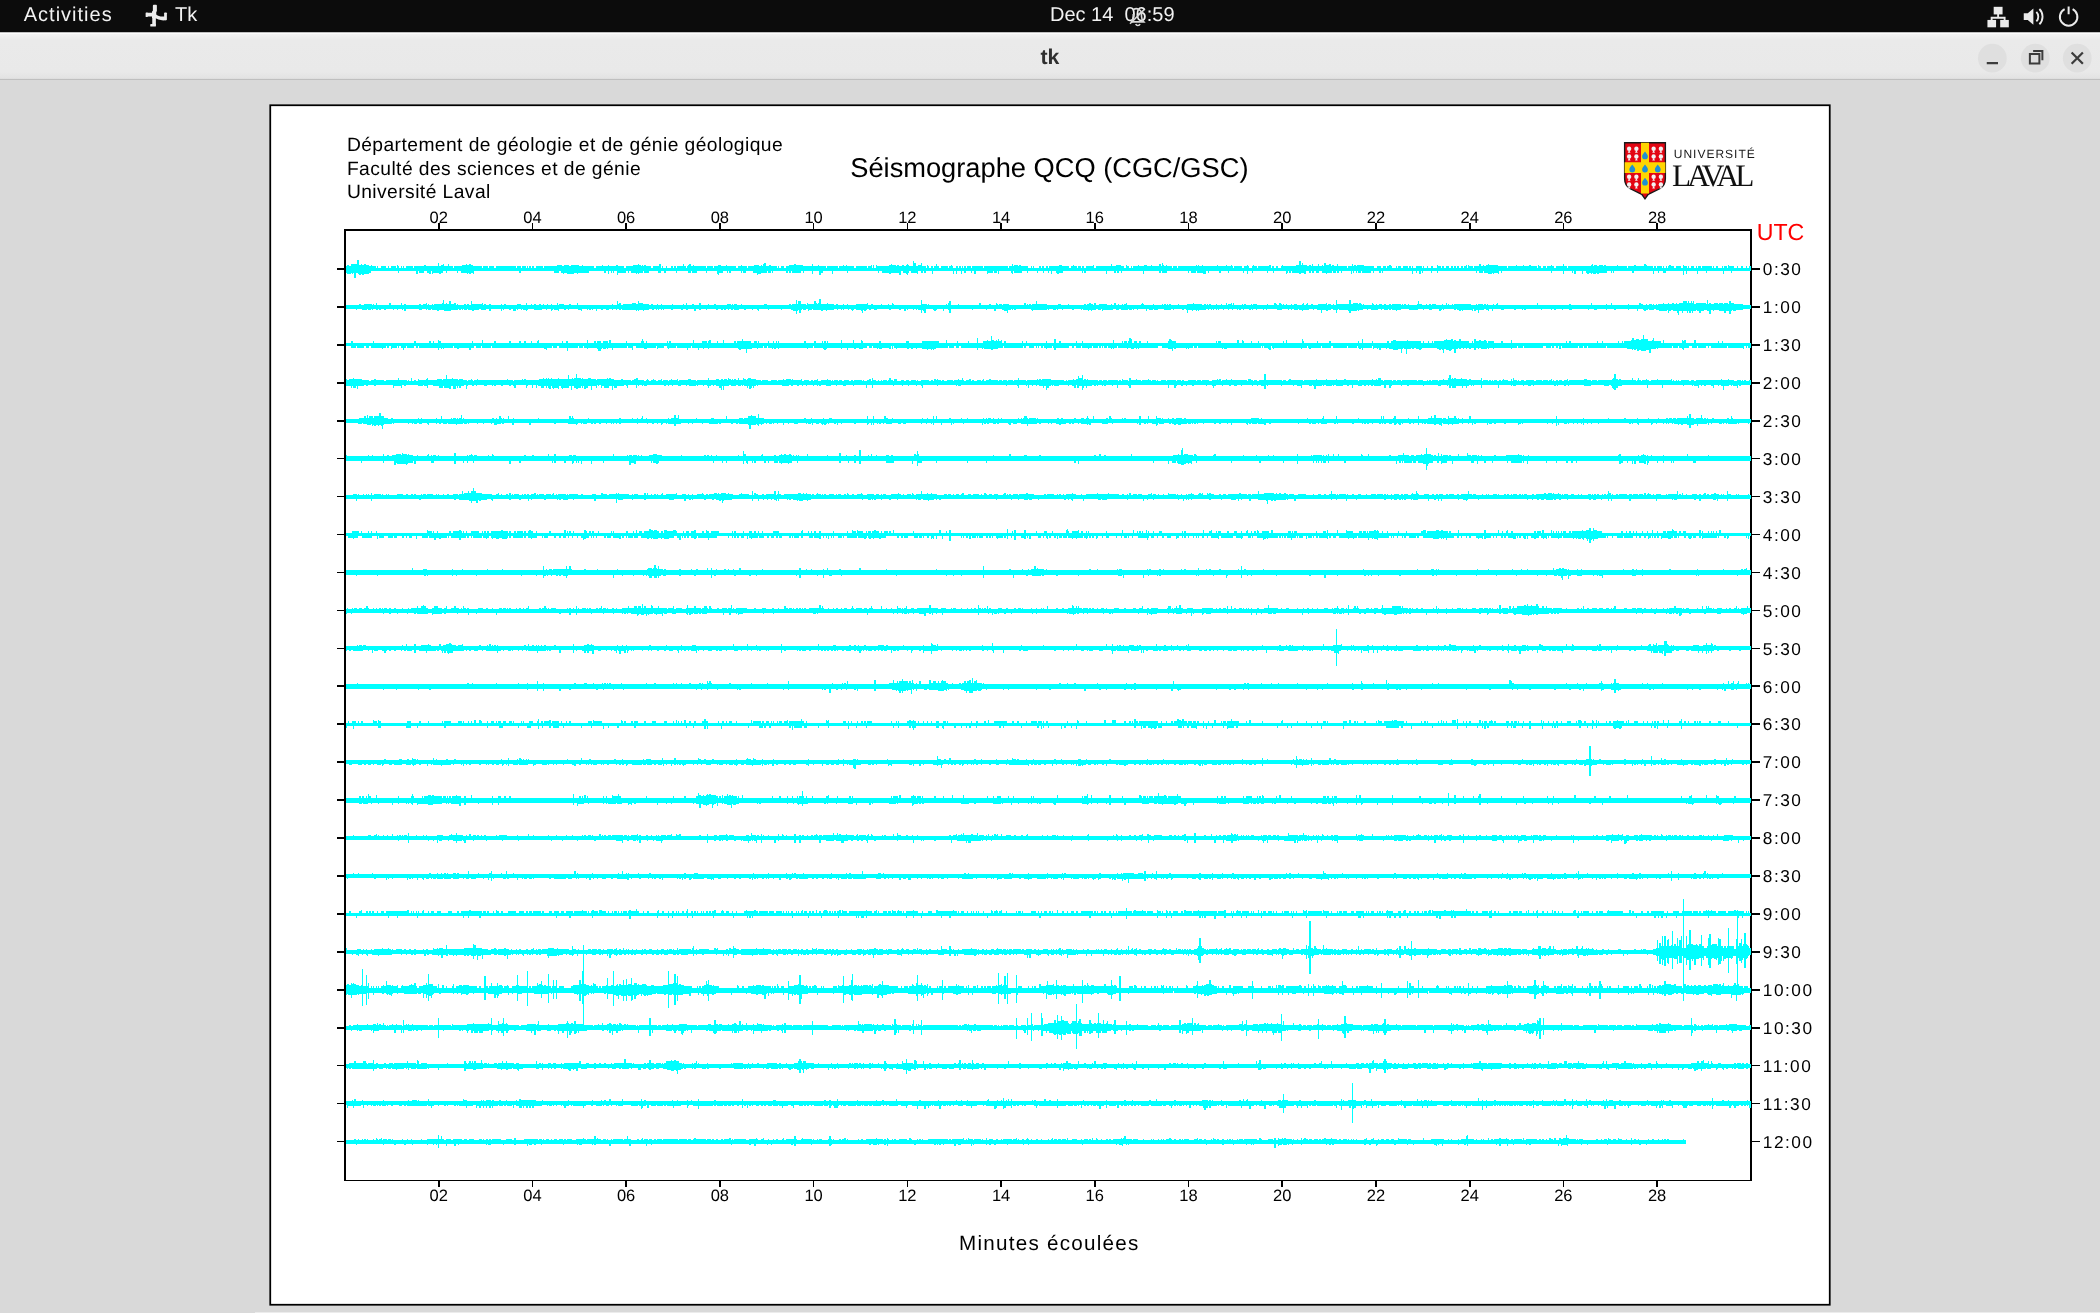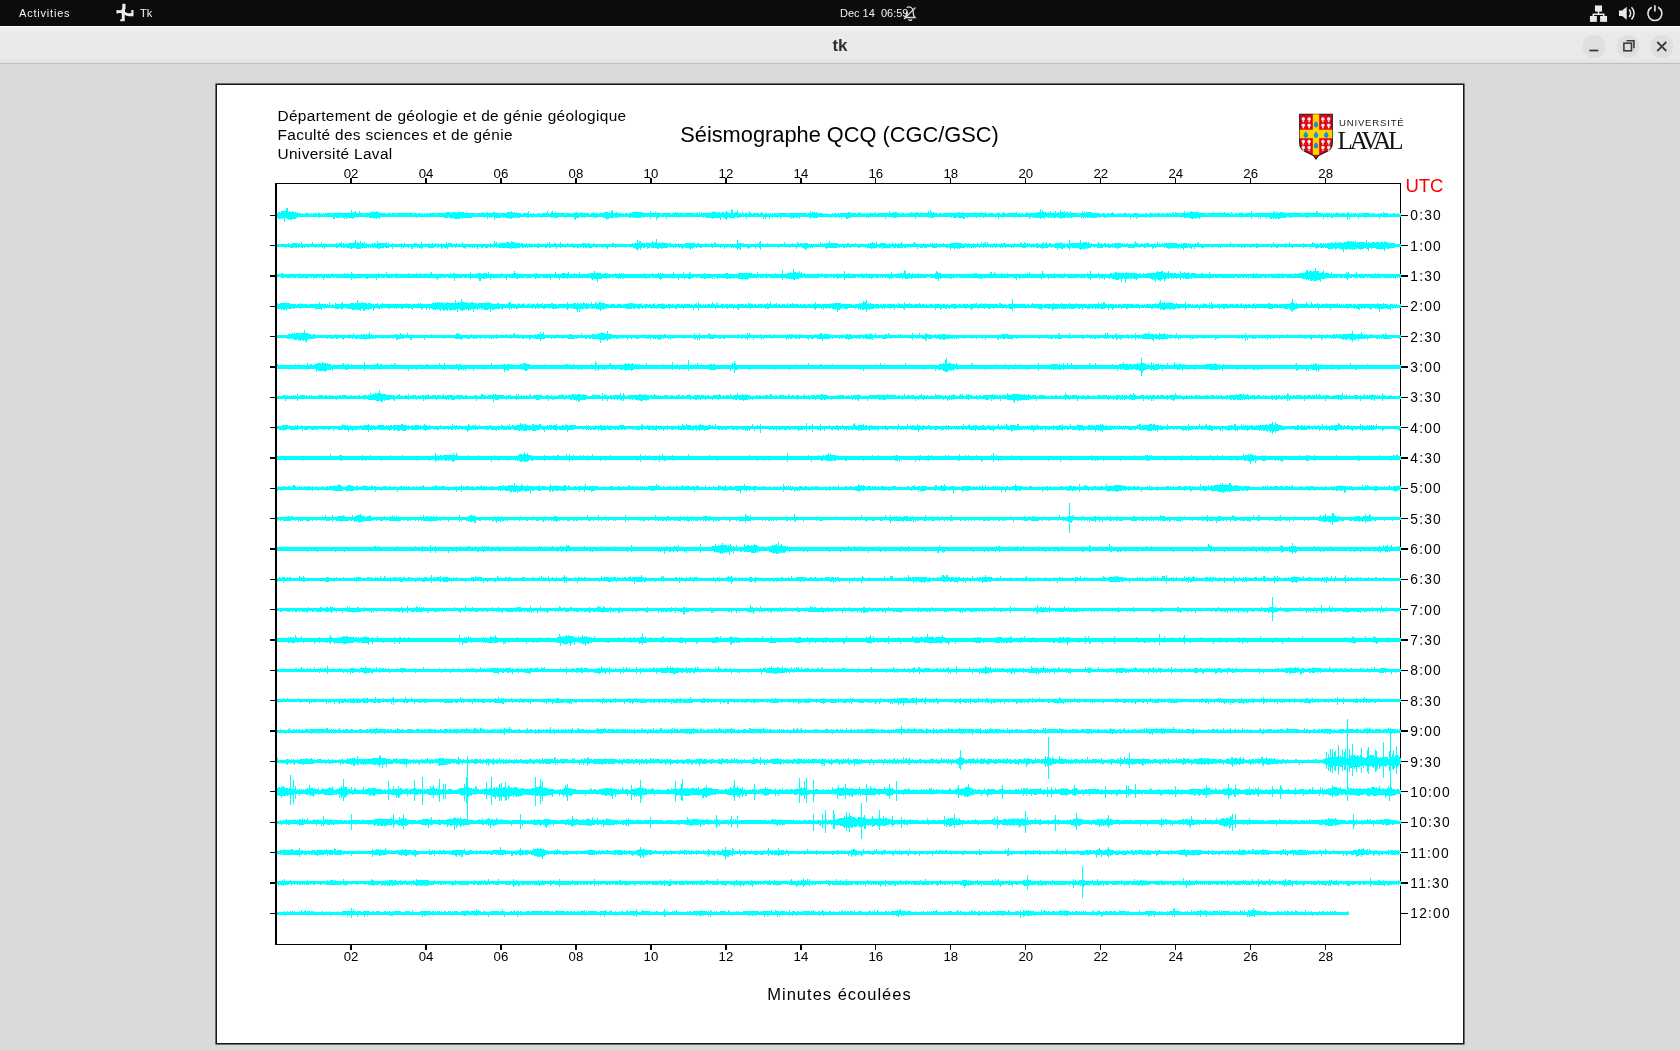--- a/index.html
+++ b/index.html
@@ -1,18 +1,18 @@
 <!DOCTYPE html>
 <html><head>
 <meta charset="utf-8">
 <style>
  html,body { margin:0; padding:0; width:1680px; height:1050px; overflow:hidden;
    font-family:"Liberation Sans", sans-serif; }
  #topbar { position:absolute; left:0; top:0; width:1680px; height:26px; background:#0c0c0c; color:#f2f2f2; }
- #topbar .t { position:absolute; top:0; height:27px; line-height:26px; font-size:11px; }
+ #topbar .t { position:absolute; top:0; height:27px; line-height:26px; font-size:16px; }
  #titlebar { position:absolute; left:0; top:26px; width:1680px; height:38px;
    background:linear-gradient(#f4f4f4,#eaeaea 15%,#e9e9e9 85%,#e2e2e2);
    border-top:1px solid #fdfdfd; border-bottom:1px solid #bfbfbf; box-sizing:border-box; }
  #titlebar .title { position:absolute; left:0; width:100%; text-align:center; top:0; height:37px;
    line-height:37px; font-weight:bold; font-size:17px; color:#2f2f2f; }
  #content { position:absolute; left:0; top:64px; width:1680px; height:986px; background:#d9d9d9; }
 </style>
 </head>
 <body>
 <div id="topbar">

